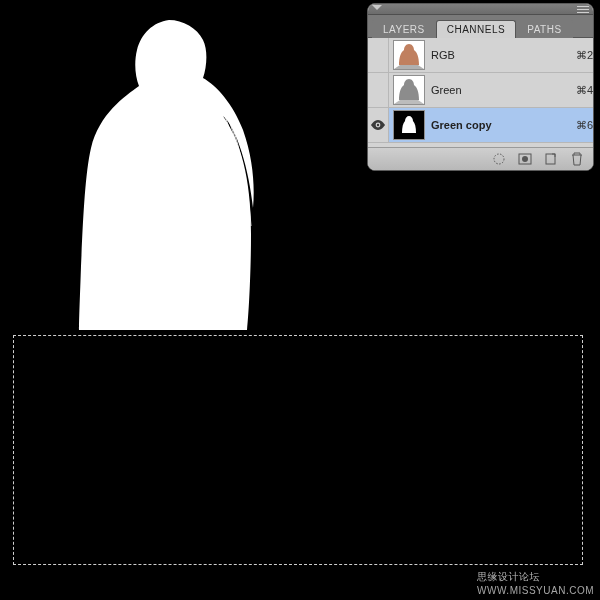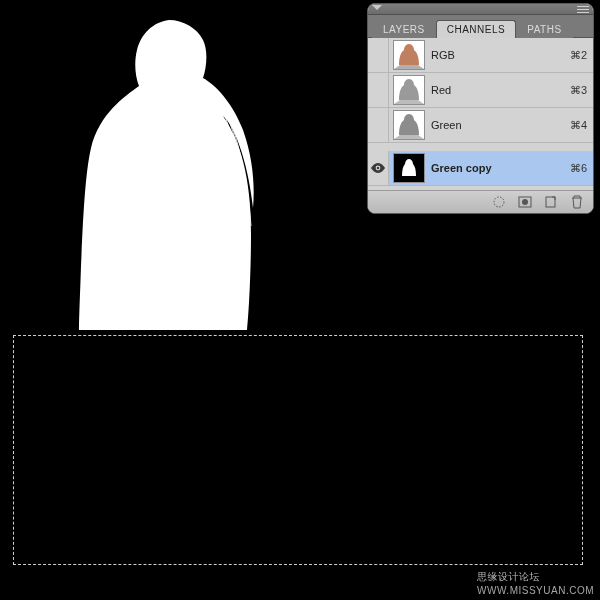--- a/index.html
+++ b/index.html
@@ -141,25 +141,23 @@
 
   
   .channel-list {
     background: #d3d3d3;
   }
   .channel-row {
     display: flex;
     align-items: center;
     height: 34px;
     border-bottom: 1px solid #b7b7b7;
-    padding-right: 6px;
   }
   .channel-row.selected {
     background: #a9c7ef;
-    margin-top: 8px;
   }
   .vis-well {
     width: 20px;
     height: 100%;
     border-right: 1px solid #b7b7b7;
     display:flex;align-items:center;justify-content:center;
     background:#d3d3d3;
   }
   .channel-row.selected .vis-well { background:#d3d3d3; }
   .eye {
@@ -281,32 +279,20 @@
         <svg viewBox="0 0 30 28">
           <rect width="30" height="28" fill="#fff"></rect>
           <path d="M15 3 C12 3 10 6 10 9 C7 11 5 16 5 24 L25 24 C25 16 23 11 20 9 C20 6 18 3 15 3 Z" fill="#c08060"></path>
           <path d="M6 24 L24 24 L30 28 L0 28 Z" fill="#b0b0b0"></path>
         </svg>
       </div>
       <div class="ch-name">RGB</div>
       <div class="ch-shortcut">⌘2</div>
     </div>
 
-    <div class="channel-row">
-      <div class="vis-well"></div>
-      <div class="thumb-wrap">
-        <svg viewBox="0 0 30 28">
-          <rect width="30" height="28" fill="#fff"></rect>
-          <path d="M15 3 C12 3 10 6 10 9 C7 11 5 16 5 24 L25 24 C25 16 23 11 20 9 C20 6 18 3 15 3 Z" fill="#9a9a9a"></path>
-          <path d="M6 24 L24 24 L30 28 L0 28 Z" fill="#bcbcbc"></path>
-        </svg>
-      </div>
-      <div class="ch-name">Red</div>
-      <div class="ch-shortcut">⌘3</div>
-    </div>
 
     <div class="channel-row">
       <div class="vis-well"></div>
       <div class="thumb-wrap">
         <svg viewBox="0 0 30 28">
           <rect width="30" height="28" fill="#fff"></rect>
           <path d="M15 3 C12 3 10 6 10 9 C7 11 5 16 5 24 L25 24 C25 16 23 11 20 9 C20 6 18 3 15 3 Z" fill="#8c8c8c"></path>
           <path d="M6 24 L24 24 L30 28 L0 28 Z" fill="#bcbcbc"></path>
         </svg>
       </div>

